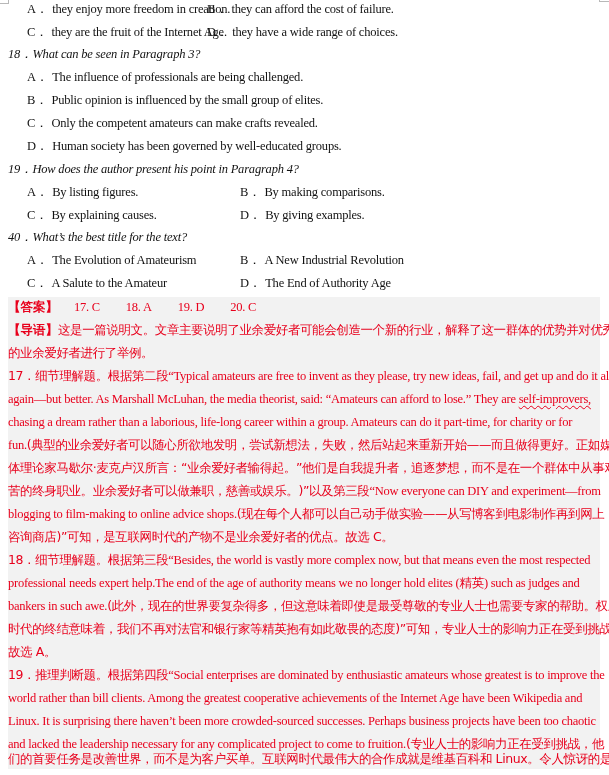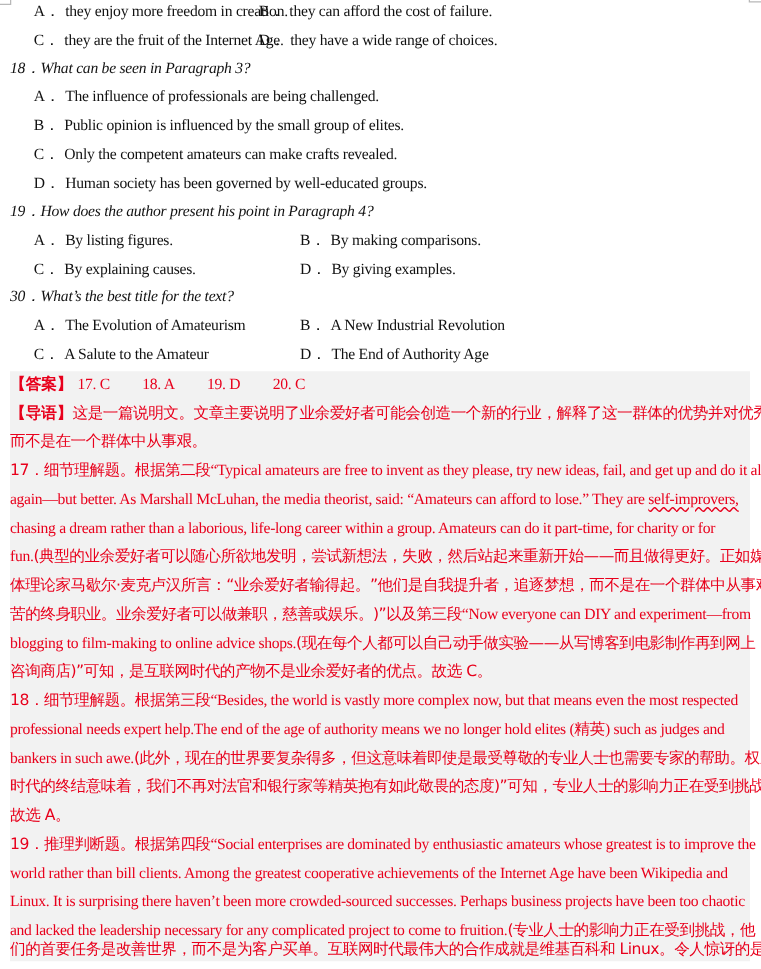--- a/index.html
+++ b/index.html
@@ -52,35 +52,35 @@
   <div class="line opt-a" style="top:92px"><span class="lbl">B．</span><span>Public opinion is influenced by the small group of elites.</span></div>
   <div class="line opt-a" style="top:115px"><span class="lbl">C．</span><span>Only the competent amateurs can make crafts revealed.</span></div>
   <div class="line opt-a" style="top:138px"><span class="lbl">D．</span><span>Human society has been governed by well-educated groups.</span></div>
 
   <div class="line qnum" style="top:161px"><span>19．</span><span>How does the author present his point in Paragraph 4?</span></div>
   <div class="line opt-a" style="top:184px"><span class="lbl">A．</span><span>By listing figures.</span></div>
   <div class="line opt-b" style="top:184px; left:240px"><span class="lbl">B．</span><span>By making comparisons.</span></div>
   <div class="line opt-a" style="top:207px"><span class="lbl">C．</span><span>By explaining causes.</span></div>
   <div class="line opt-b" style="top:207px; left:240px"><span class="lbl">D．</span><span>By giving examples.</span></div>
 
-  <div class="line qnum" style="top:229px"><span>30．</span><span>What’s the best title for the text?</span></div>
+  <div class="line qnum" style="top:229px"><span>40．</span><span>What’s the best title for the text?</span></div>
   <div class="line opt-a" style="top:252px"><span class="lbl">A．</span><span>The Evolution of Amateurism</span></div>
   <div class="line opt-b" style="top:252px; left:240px"><span class="lbl">B．</span><span>A New Industrial Revolution</span></div>
   <div class="line opt-a" style="top:275px"><span class="lbl">C．</span><span>A Salute to the Amateur</span></div>
   <div class="line opt-b" style="top:275px; left:240px"><span class="lbl">D．</span><span>The End of Authority Age</span></div>
 </div>
 
 <div class="answer-box"></div>
 
 <div class="ans ans-nums" style="top:299px">
-  <span class="bracket" style="margin-right:4px">【答案】</span><span class="en">17. C</span><span class="en">18. A</span><span class="en">19. D</span><span class="en">20. C</span>
+  <span class="bracket" style="margin-right:16px">【答案】</span><span class="en">17. C</span><span class="en">18. A</span><span class="en">19. D</span><span class="en">20. C</span>
 </div>
 
 <div class="ans" style="top:322px"><span class="bracket">【导语】</span><span class="cn">这是一篇说明文。文章主要说明了业余爱好者可能会创造一个新的行业，解释了这一群体的优势并对优秀</span></div>
-<div class="ans" style="top:345px"><span class="cn">而不是在一个群体中从事艰。</span></div>
+<div class="ans" style="top:345px"><span class="cn">的业余爱好者进行了举例。</span></div>
 
 <div class="ans" style="top:368px"><span class="cn">17．细节理解题。根据第二段</span><span class="en">“Typical amateurs are free to invent as they please, try new ideas, fail, and get up and do it all</span></div>
 <div class="ans" style="top:391px"><span class="en">again—but better. As Marshall McLuhan, the media theorist, said: “Amateurs can afford to lose.” They are </span><span class="en wavy">self-improvers,</span></div>
 <div class="ans" style="top:414px"><span class="en">chasing a dream rather than a laborious, life-long career within a group. Amateurs can do it part-time, for charity or for</span></div>
 <div class="ans" style="top:437px"><span class="en">fun.</span><span class="cn">(典型的业余爱好者可以随心所欲地发明，尝试新想法，失败，然后站起来重新开始——而且做得更好。正如媒</span></div>
 <div class="ans" style="top:460px"><span class="cn">体理论家马歇尔·麦克卢汉所言：“业余爱好者输得起。”他们是自我提升者，追逐梦想，而不是在一个群体中从事艰</span></div>
 <div class="ans" style="top:483px"><span class="cn">苦的终身职业。业余爱好者可以做兼职，慈善或娱乐。)”以及第三段</span><span class="en">“Now everyone can DIY and experiment—from</span></div>
 <div class="ans" style="top:506px"><span class="en">blogging to film-making to online advice shops.</span><span class="cn">(现在每个人都可以自己动手做实验——从写博客到电影制作再到网上</span></div>
 <div class="ans" style="top:529px"><span class="cn">咨询商店)”可知，是互联网时代的产物不是业余爱好者的优点。故选 C。</span></div>
 

